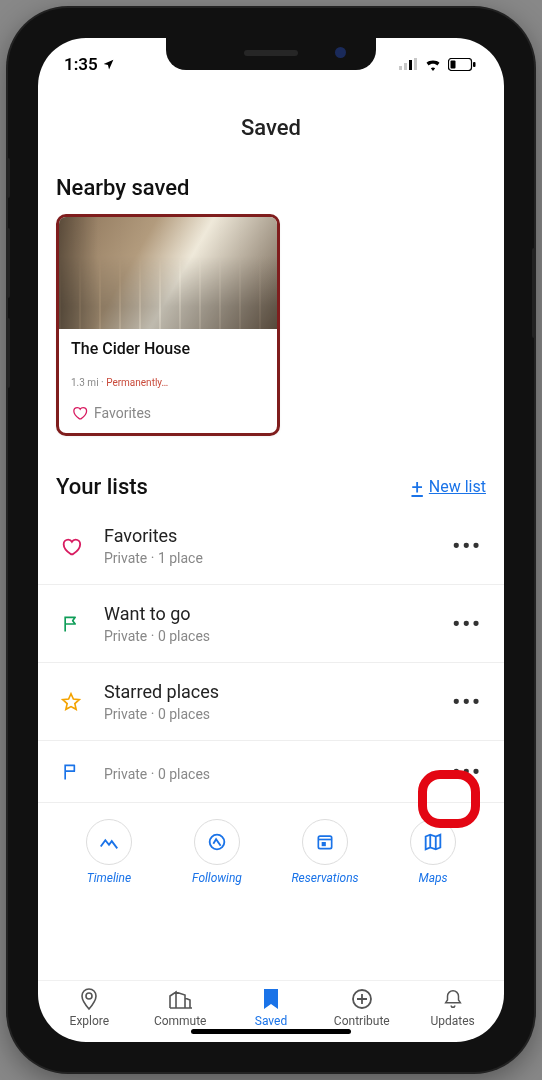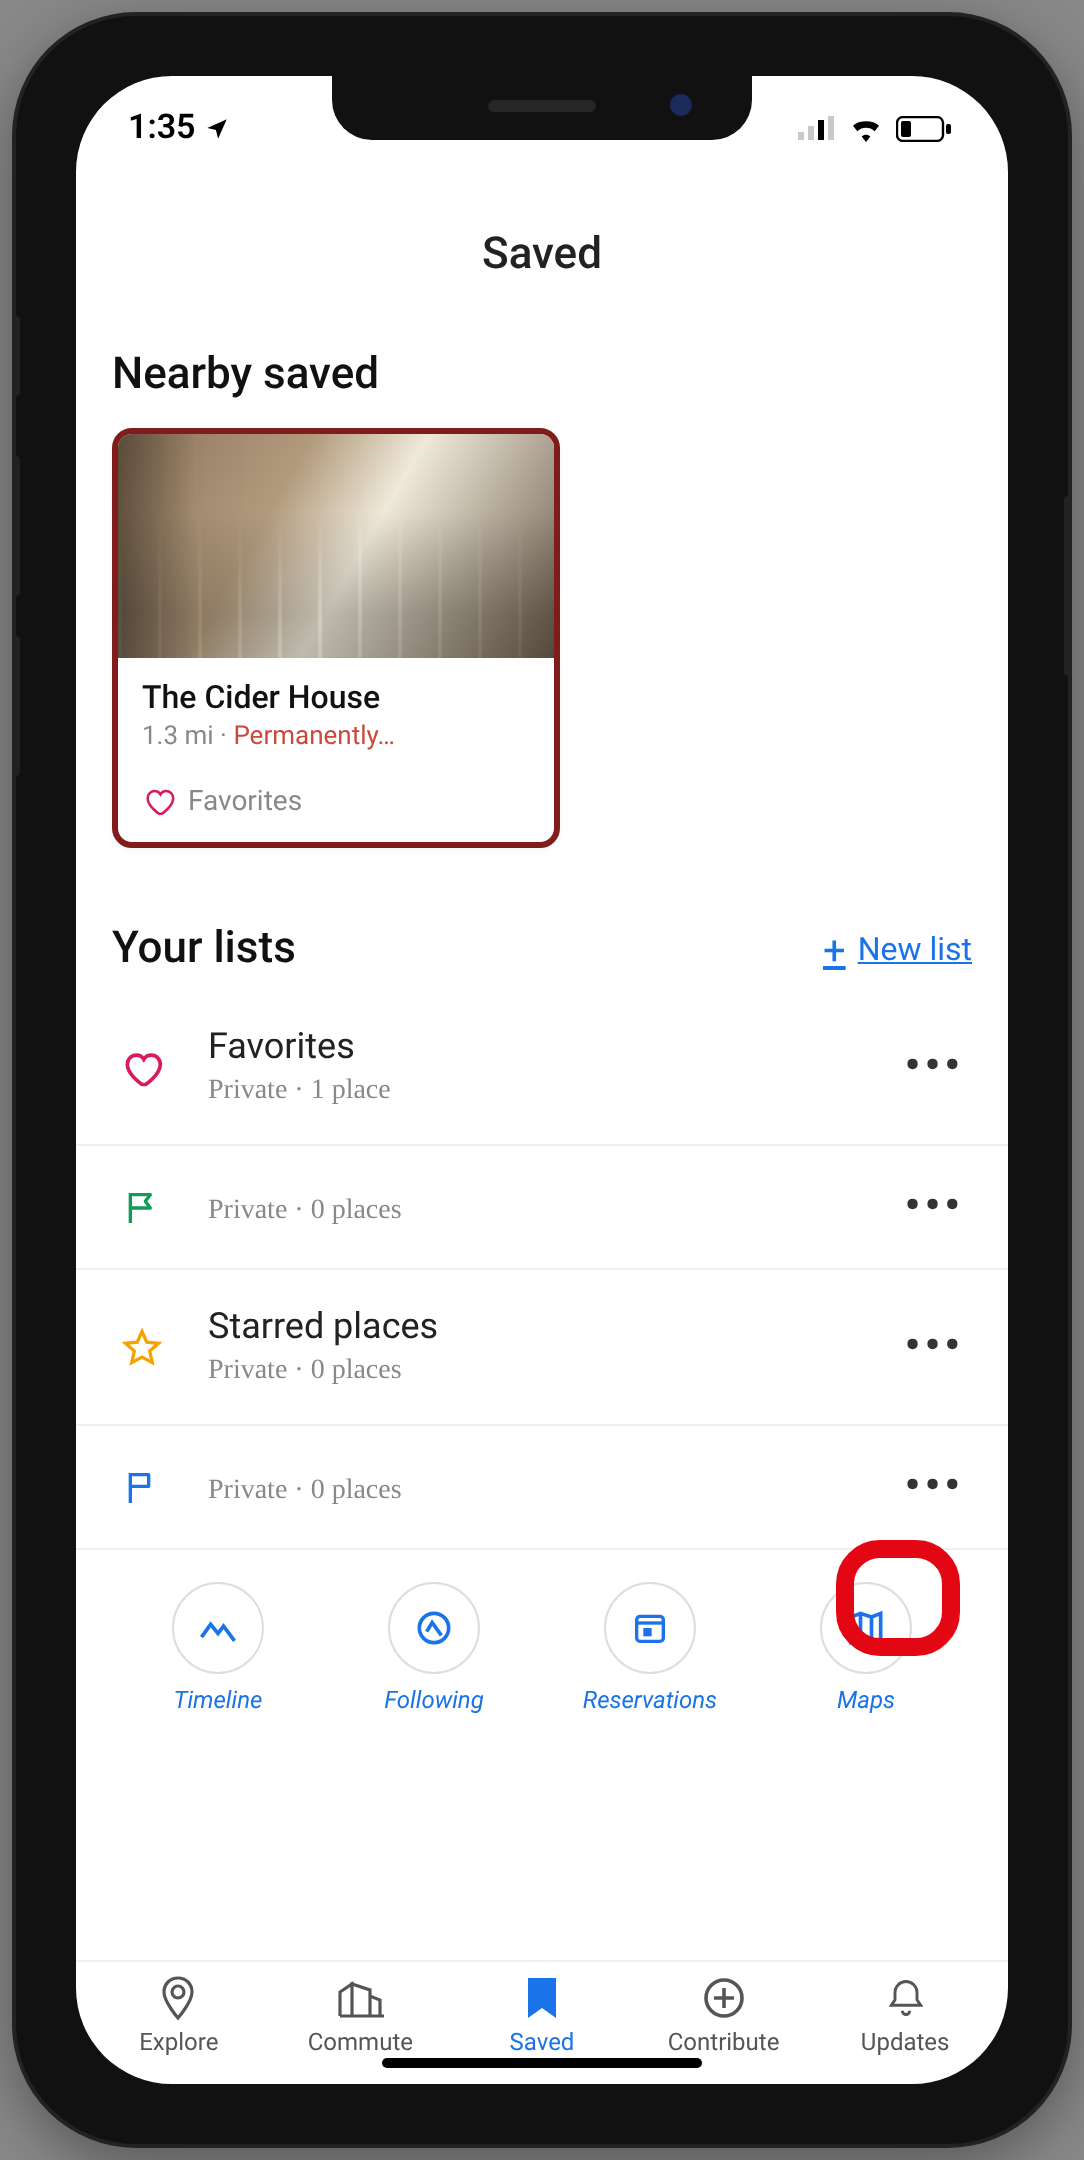--- a/index.html
+++ b/index.html
@@ -88,39 +88,39 @@
   content:"";
   position:absolute; inset:0;
   background:
     linear-gradient(90deg, rgba(0,0,0,.35) 0, transparent 18%),
     repeating-linear-gradient(90deg, rgba(255,255,255,.4) 0 2px, transparent 2px 20px),
     linear-gradient(180deg, rgba(255,255,255,.2) 0 35%, rgba(0,0,0,.2) 80%);
   mix-blend-mode: multiply;
 }
 .card-body { padding: 10px 12px 12px 12px; }
 .card-title { font-size:16px; font-weight:500; color:#111; }
-.card-sub { font-size:13px; color:#888; margin-top:3px; }
+.card-sub { font-size:10px; color:#888; margin-top:19px; }
 .card-sub .warn { color:#c94a3b; }
 .card-fav { display:flex; align-items:center; gap:6px; margin-top:16px; font-size:14px; color:#888; }
 
 .yourlists-header {
   display:flex; justify-content:space-between; align-items:center;
   padding: 38px 18px 8px 18px;
 }
 .yourlists-header .section-title{padding:0;}
 .newlist { color:#1a73e8; font-size:16px; display:flex; align-items:center; gap:6px; text-decoration:underline; }
 .list-item {
   display:flex; align-items:center; padding: 18px 18px;
   border-bottom:1px solid #eee;
 }
 .list-item:last-of-type{border-bottom:none;}
 .list-icon { width:30px; display:flex; justify-content:center; }
 .list-body { flex:1; margin-left:18px; }
 .list-name { font-size:18px; color:#222; }
-.list-sub { font-size:14px; color:#888; margin-top:4px;font-family:Liberation Serif, serif; }
+.list-sub { font-size:14px; color:#888; margin-top:4px; }
 .more-btn { color:#333; font-size:22px; letter-spacing:2px; padding:0 4px; font-weight:700;}
 .highlight-ring {
   position:absolute; right:24px; bottom:214px; width:62px; height:58px;
   border:9px solid #e30613; border-radius:22px;
   pointer-events:none; z-index:40;
 }
 .chip-row {
   display:flex; gap:30px; justify-content:center; padding:16px 0 4px 0;
   border-top:0;
   font-style:italic;
@@ -240,20 +240,21 @@
         <div class="more-btn">•••</div>
       </div>
 
       <div class="list-item">
         <div class="list-icon">
           <svg width="20" height="22" viewBox="0 0 24 24">
               <path d="M5 3v18M5 4h12l-3 4 3 4H5" fill="none" stroke="#0f9d58" stroke-width="2" stroke-linejoin="round"></path>
             </svg>
         </div>
         <div class="list-body">
+          <div class="list-name">Want to go</div>
           <div class="list-sub">Private · 0 places</div>
         </div>
         <div class="more-btn">•••</div>
       </div>
 
       <div class="list-item">
         <div class="list-icon">
           <svg width="22" height="22" viewBox="0 0 24 24">
               <path d="M12 3l2.6 5.8 6.4.6-4.8 4.3 1.4 6.3L12 17l-5.6 3 1.4-6.3L3 9.4l6.4-.6L12 3z" fill="none" stroke="#f4a300" stroke-width="1.8"></path>
             </svg>

